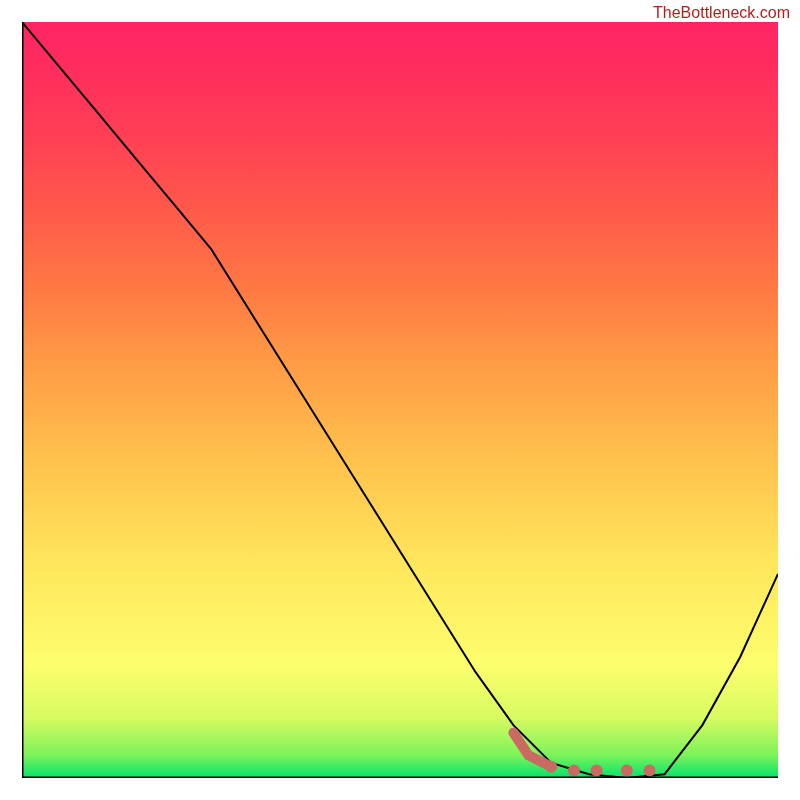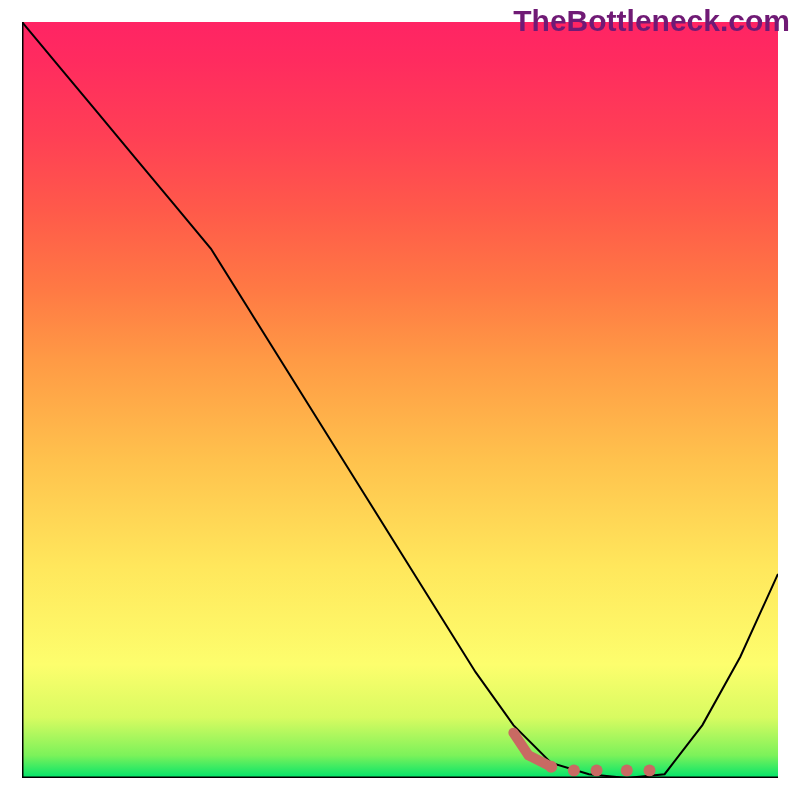--- a/index.html
+++ b/index.html
@@ -7,23 +7,23 @@
     width: 800px;
     height: 800px;
     background: #fff;
     position: relative;
     font-family: Arial, sans-serif;
   }
   .watermark {
     position: absolute;
     top: 4px;
     right: 10px;
-    font-size: 30px;
-    font-weight: bold;
-    color: #701a75;
+    font-size: 16px;
+    font-weight: normal;
+    color: #b91c1c;
     z-index: 10;
   }
   .plot {
     position: absolute;
     left: 22px;
     top: 22px;
     width: 756px;
     height: 756px;
   }
   .plot-bg {

